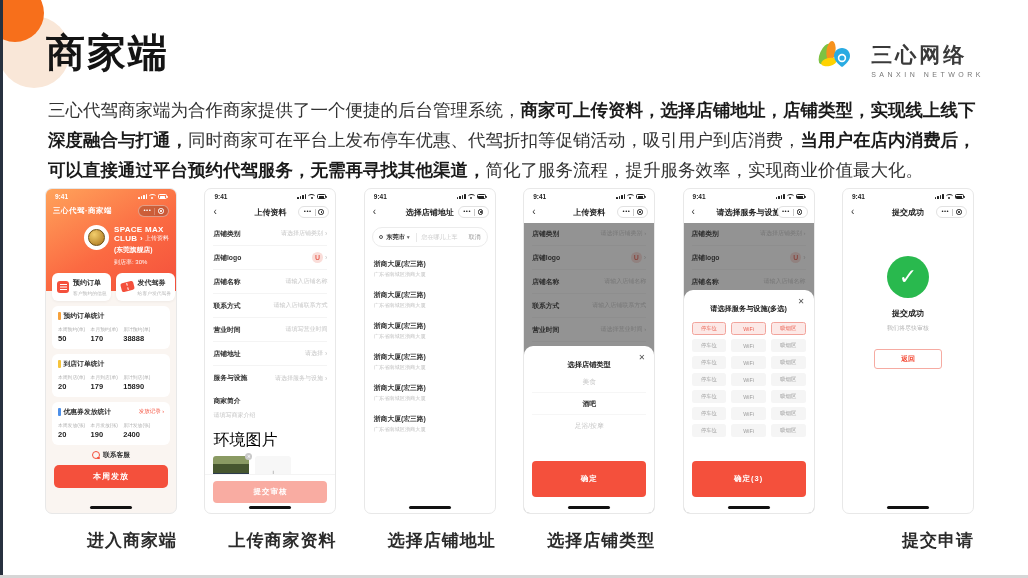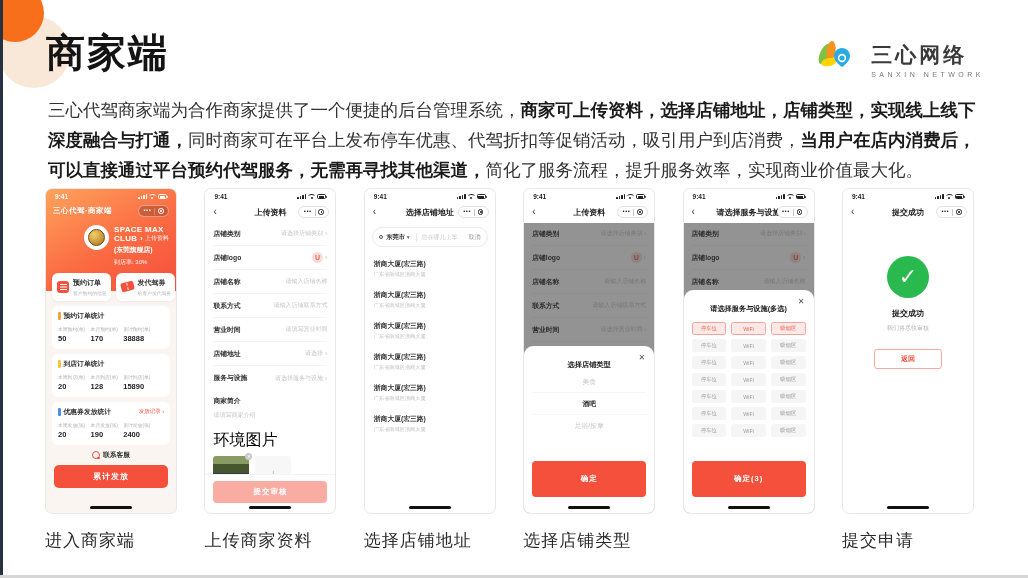--- a/index.html
+++ b/index.html
@@ -16,21 +16,21 @@
 
   .logo { position:absolute; right:44px; top:38px; display:flex; align-items:flex-end; gap:16px; }
   .logo-text .cn { font-size:21px; font-weight:800; color:#3a3a3a; letter-spacing:3px; }
   .logo-text .en { font-size:7px; color:#777; letter-spacing:3.5px; margin-top:2px; }
 
   .intro { position:absolute; left:48px; top:95px; width:944px; font-size:17.5px; line-height:30px; color:#333; }
   .intro b { color:#1a1a1a; font-weight:800; }
 
   .phones { position:absolute; left:45px; top:188px; width:929px; display:flex; justify-content:space-between; }
   .col { width:132px; }
-  .caption { margin-top:15px; text-align:left; font-size:17px; font-weight:400; color:#2b2b2b; letter-spacing:1px; }
+  .caption { margin-top:15px; text-align:right; font-size:17px; font-weight:700; color:#2b2b2b; letter-spacing:1px; }
 
   .phone { position:relative; width:132px; height:326px; background:#fff; border:1px solid #e8e8e8; border-radius:7px; overflow:hidden; }
 
   
   .statusbar { display:flex; justify-content:space-between; align-items:center; padding:4px 9px 2px; font-size:6.5px; font-weight:700; }
   .statusbar.light { color:#fff; }
   .statusbar.dark { color:#222; }
   .sicons { display:flex; align-items:center; gap:2px; }
   .sig { display:flex; align-items:flex-end; gap:1px; }
   .sig i { display:block; width:1.5px; background:currentColor; border-radius:0.5px; }
@@ -252,21 +252,21 @@
               <span class="stat-bar bar-yellow"></span>
               <span class="stat-title">到店订单统计</span>
             </div>
           <div class="stat-cols">
             <span>
                 <div class="stat-label">本周到店(单)</div>
                 <div class="stat-value">20</div>
               </span>
             <span>
                 <div class="stat-label">本月到店(单)</div>
-                <div class="stat-value">128</div>
+                <div class="stat-value">179</div>
               </span>
             <span>
                 <div class="stat-label">累计到店(单)</div>
                 <div class="stat-value">15890</div>
               </span>
           </div>
         </div>
         <div class="statcard">
           <div class="stat-head">
               <span class="stat-bar bar-blue"></span>
@@ -286,21 +286,21 @@
                 <div class="stat-label">累计发放(张)</div>
                 <div class="stat-value">2400</div>
               </span>
           </div>
         </div>
       </div>
       <div class="p1-service">
         <span class="ic-headset"></span>
         <span class="txt">联系客服</span>
       </div>
-      <div class="p1-logout">累计发放</div>
+      <div class="p1-logout">本周发放</div>
       <div class="homebar"></div>
     </div>
     <div class="caption">进入商家端</div>
   </div>
 
   <div class="col">
     <div class="phone">
       <div class="statusbar dark">
         <span>9:41</span>
         <span class="sicons">

